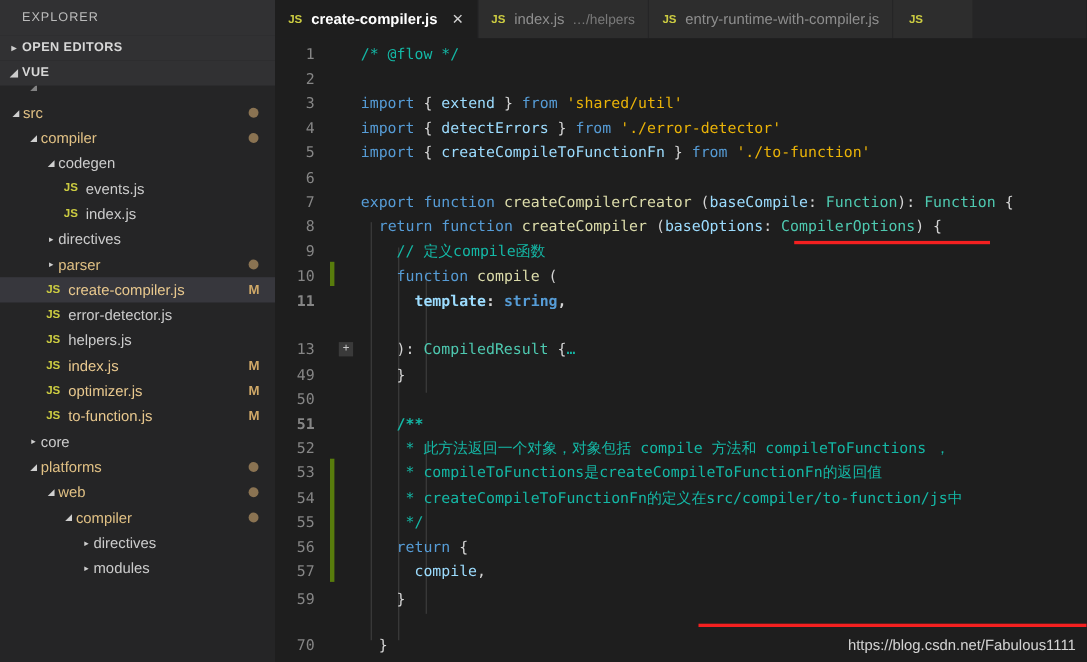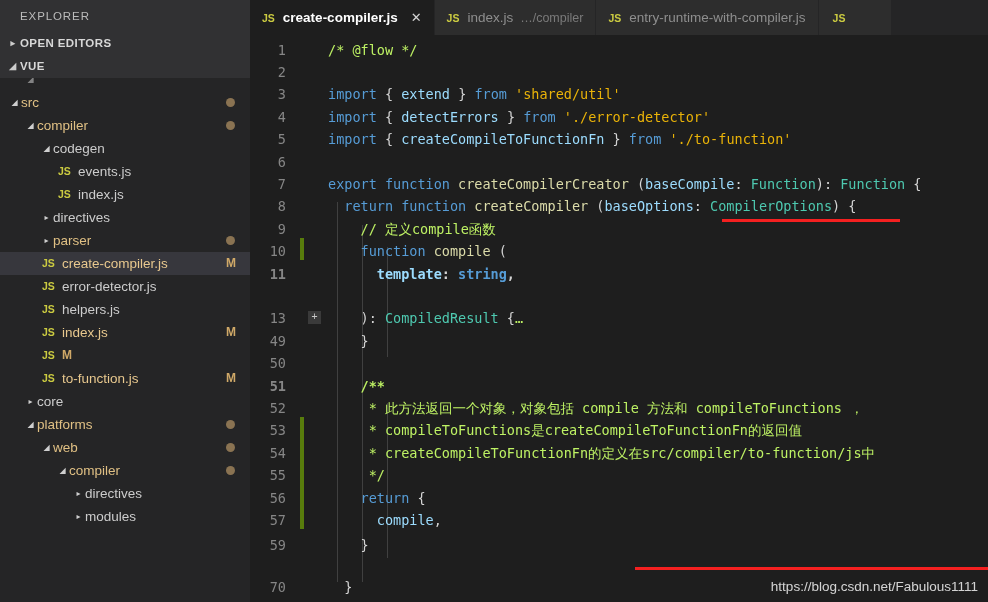--- a/index.html
+++ b/index.html
@@ -245,21 +245,21 @@
     bottom: 8px;
     color: #e3e3e3;
     font-size: 13.5px;
     font-family: "Liberation Sans", sans-serif;
     opacity: 0.92;
   }
 
   
   .t-kw   { color: #569cd6; }
   .t-str  { color: #eab308; }
-  .t-cmt  { color: #bef264; margin-top: 43px; }
+  .t-cmt  { color: #14b8a6; margin-top: 43px; }
   .t-fn   { color: #dcdcaa; }
   .t-var  { color: #9cdcfe; }
   .t-type { color: #4ec9b0; }
   .t-punct{ color: #d4d4d4; }
 </style>
 </head>
 <body>
 
 <div id="app">
 
@@ -338,20 +338,21 @@
           </div>
           <div class="row">
             <span style="flex: 0 0 40px;"></span>
             <span class="jsicon">JS</span>
             <span class="label file-accent">index.js</span>
             <span class="badge-m">M</span>
           </div>
           <div class="row">
             <span style="flex: 0 0 40px;"></span>
             <span class="jsicon">JS</span>
+            <span class="label file-accent">optimizer.js</span>
             <span class="badge-m">M</span>
           </div>
           <div class="row">
             <span style="flex: 0 0 40px;"></span>
             <span class="jsicon">JS</span>
             <span class="label file-accent">to-function.js</span>
             <span class="badge-m">M</span>
           </div>
           <div class="row">
             <span style="flex: 0 0 24px;"></span>
@@ -393,21 +394,21 @@
   <div class="editor">
     <div class="tabbar" id="tabbar">
         <div class="tab active">
           <span class="js">JS</span>
           <span>create-compiler.js</span>
           <span class="close">✕</span>
         </div>
         <div class="tab">
           <span class="js">JS</span>
           <span>index.js</span>
-          <span class="tab-desc">…/compiler</span>
+          <span class="tab-desc">…/helpers</span>
         </div>
         <div class="tab">
           <span class="js">JS</span>
           <span>entry-runtime-with-compiler.js</span>
         </div>
         <div class="tab-stub">
           <span class="js">JS</span>
         </div>
       </div>
     <div class="code-area" id="code-area">

